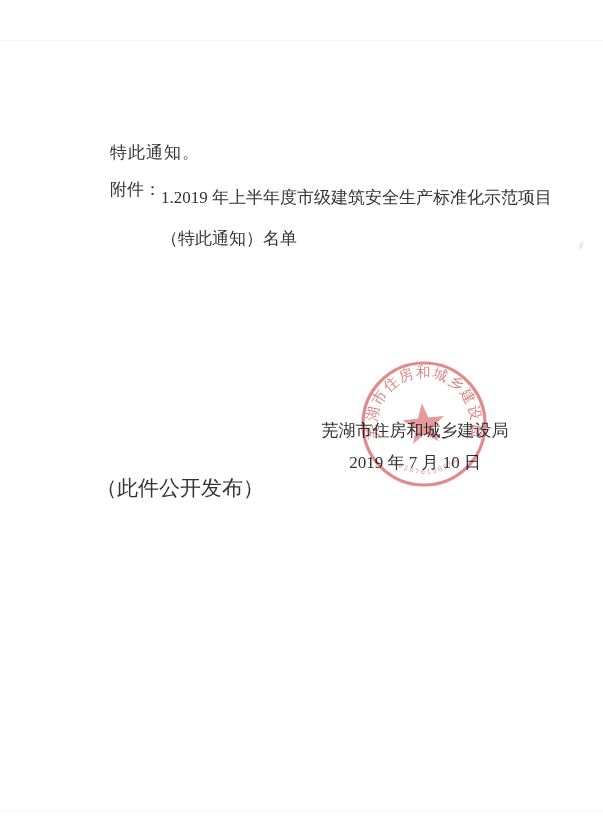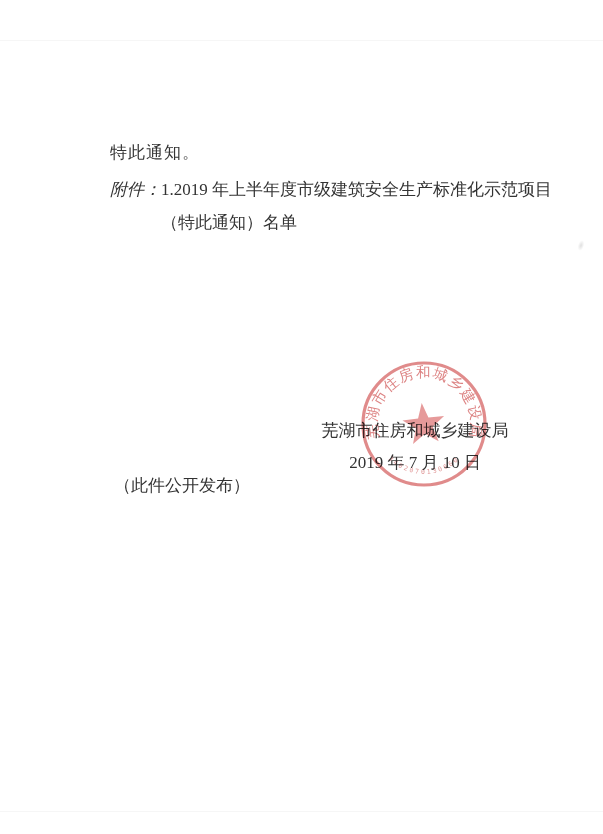--- a/index.html
+++ b/index.html
@@ -31,37 +31,37 @@
   }
   .attachments {
     position: absolute;
     left: 110px;
     top: 173px;
     font-size: 17px;
     line-height: 33px;
     display: flex;
     align-items: flex-start;
   }
-  .attachments .att-label { white-space: nowrap; font-style: italic; }
-  .attachments .att-lines div { white-space: nowrap; }
+  .attachments .att-label { white-space: nowrap; }
+  .attachments .att-lines div { white-space: nowrap; margin-top: 8px; }
   .signature-block {
     position: absolute;
     left: 300px;
     top: 415px;
     width: 230px;
     text-align: center;
     font-size: 17px;
     line-height: 32px;
     z-index: 2;
   }
   .footer-note {
     position: absolute;
-    left: 114px;
+    left: 96px;
     top: 474px;
-    font-size: 17px;
+    font-size: 21px;
     white-space: nowrap;
   }
   .seal {
     position: absolute;
     left: 354px;
     top: 354px;
     width: 140px;
     height: 140px;
     mix-blend-mode: multiply;
     opacity: 0.88;

